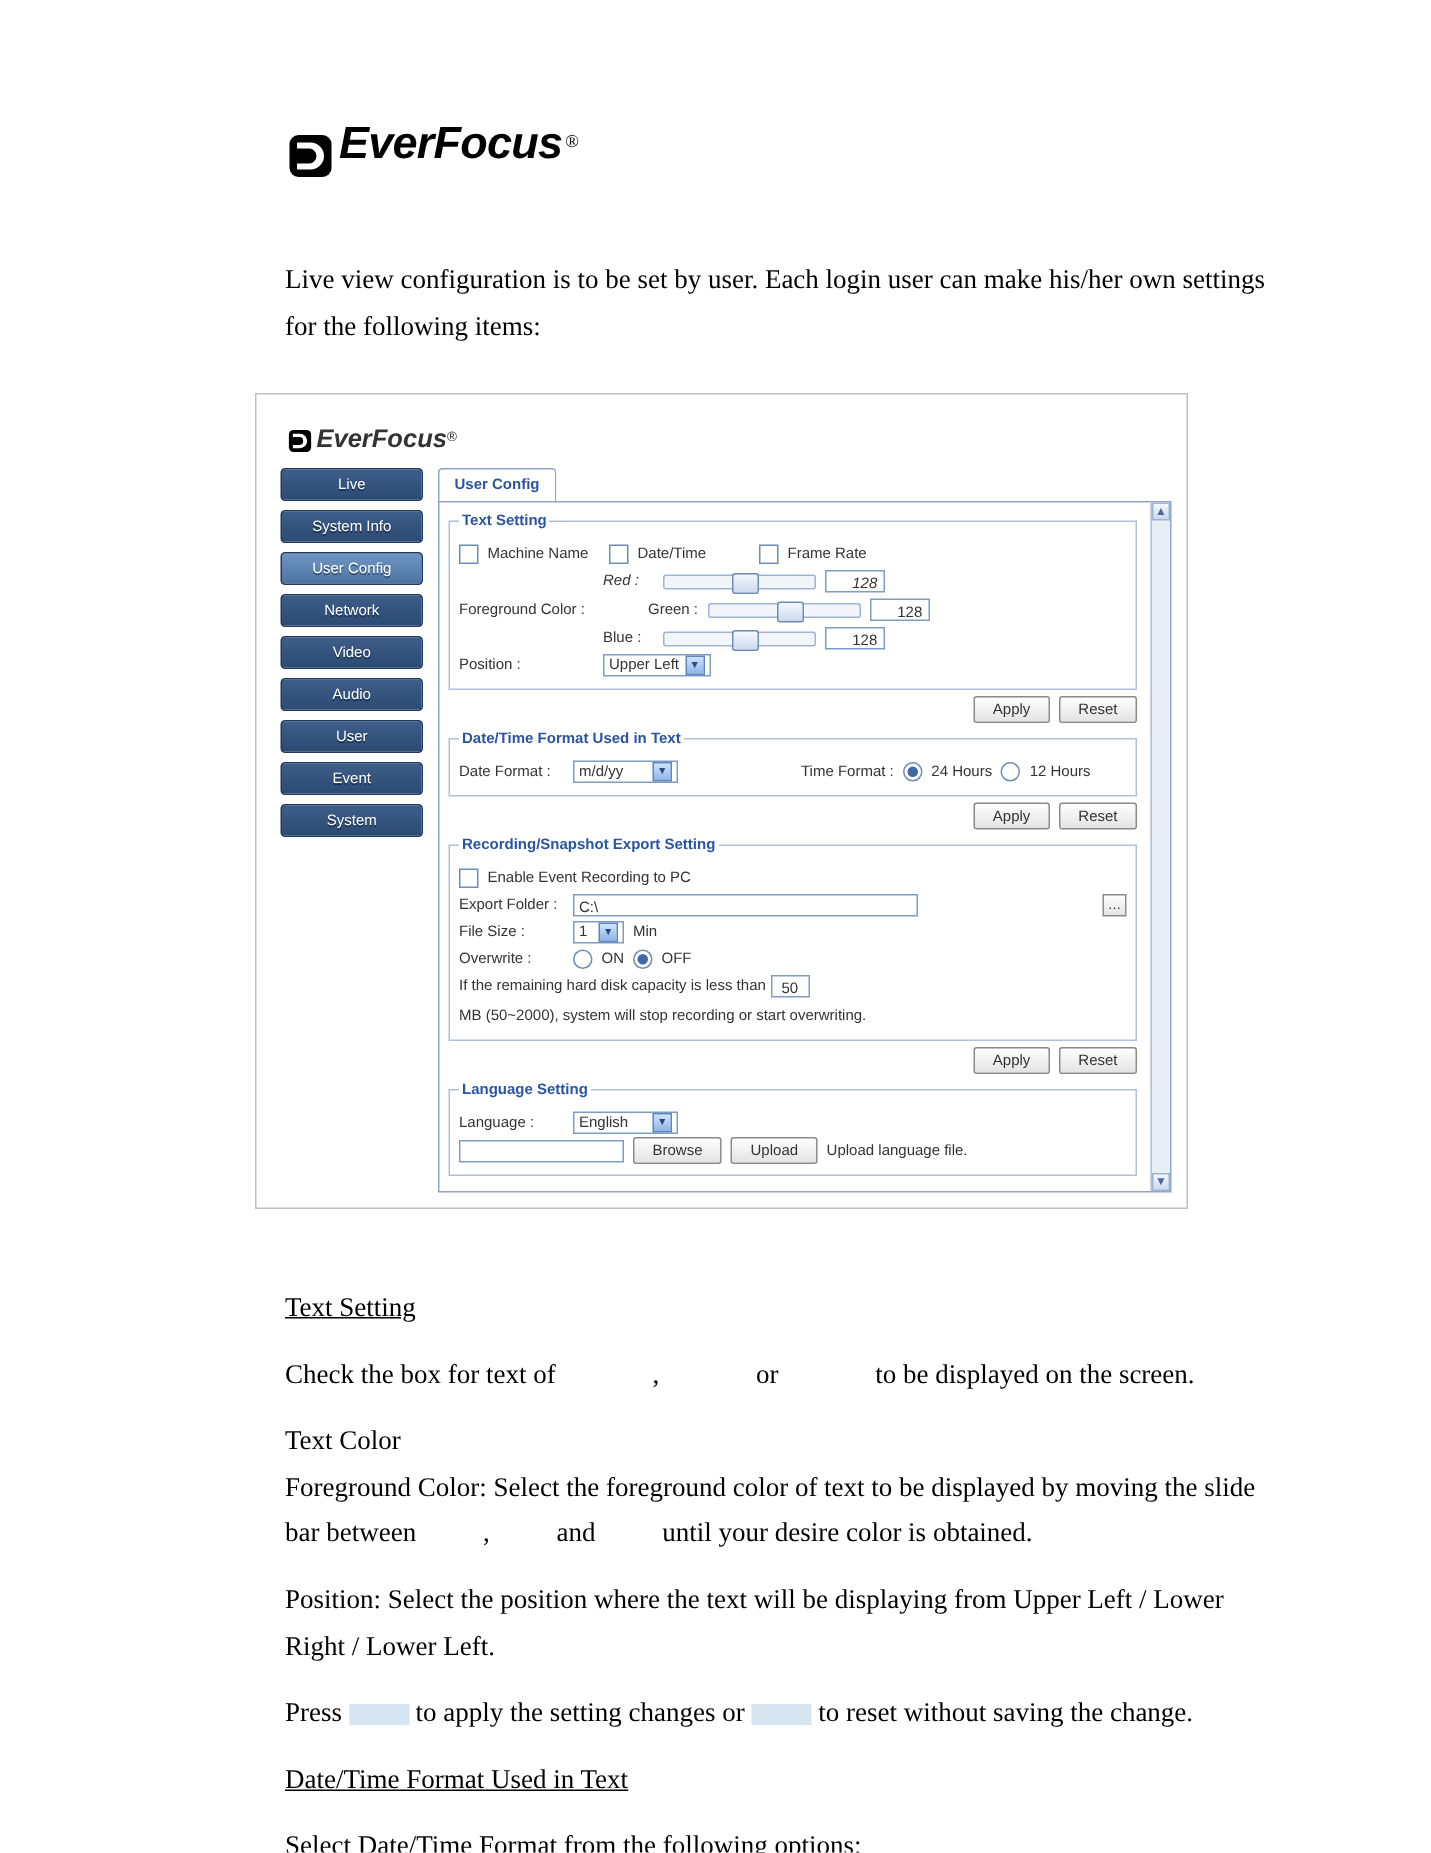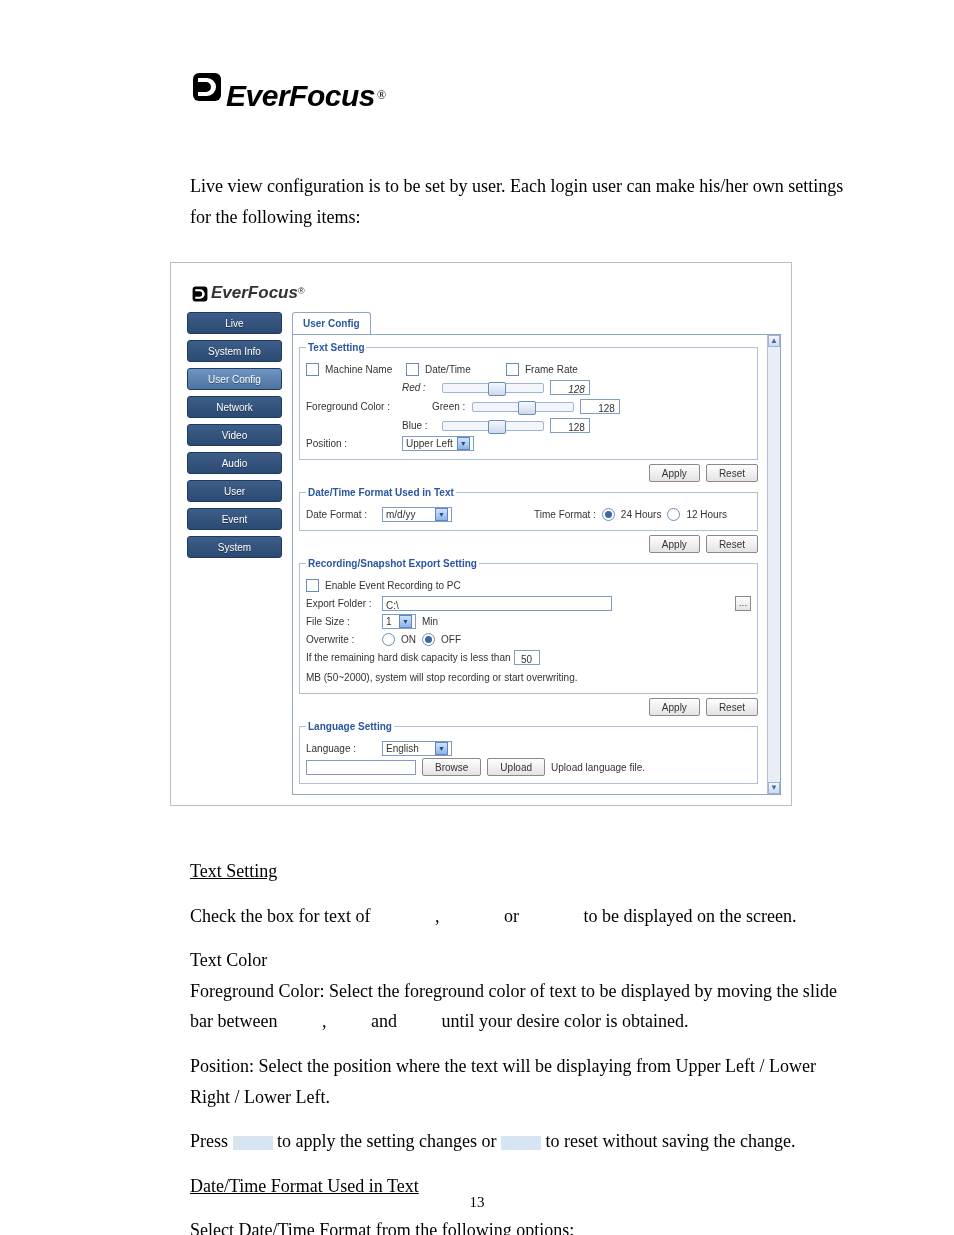--- a/index.html
+++ b/index.html
@@ -14,21 +14,21 @@
     height: 1235px;
     position: relative;
     box-sizing: border-box;
     padding: 70px 100px 40px 190px;
     font-size: 18px;
     line-height: 1.7;
   }
   
   .logo {
     display: flex;
-    align-items: flex-start;
+    align-items: flex-end;
     gap: 2px;
     margin-bottom: 50px;
   }
   .logo-mark svg { display: block; }
   .logo-text {
     font-family: Arial, Helvetica, sans-serif;
     font-weight: 700;
     font-size: 30px;
     font-style: italic;
     letter-spacing: -0.5px;
@@ -411,14 +411,13 @@
   <div class="para">Position: Select the position where the text will be displaying from Upper Left / Lower Right / Lower Left.</div>
 
   <div class="para">
     <span>Press </span><span class="blank"></span><span> to apply the setting changes or </span><span class="blank"></span><span> to reset without saving the change.</span>
   </div>
 
   <div class="section-title">Date/Time Format Used in Text</div>
 
   <div class="para">Select Date/Time Format from the following options:</div>
 
-  <div class="page-num">13</div>
 </div>
 
 </body></html>

